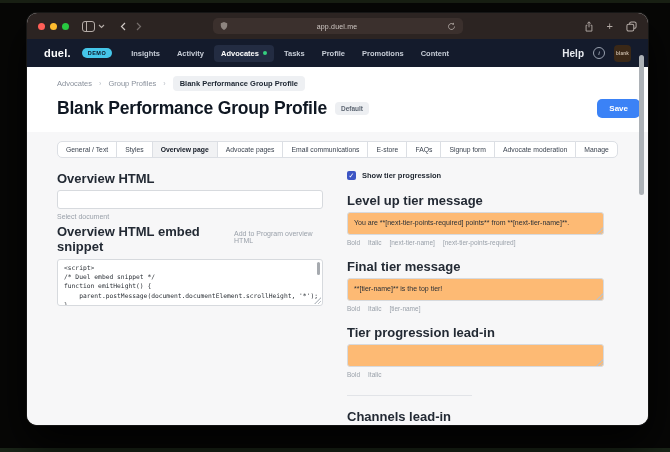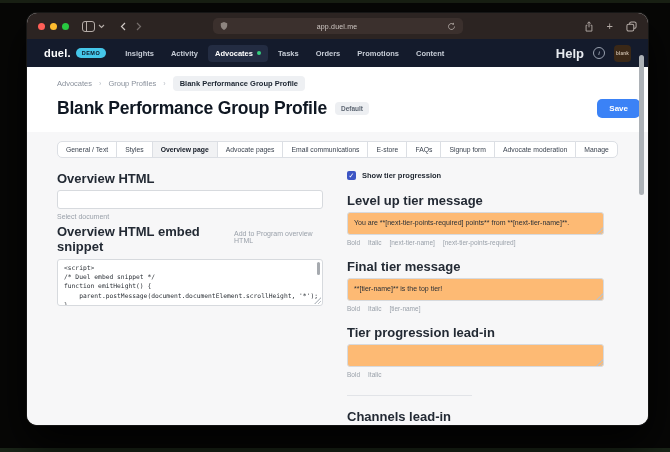--- a/index.html
+++ b/index.html
@@ -24,30 +24,30 @@
   .fwd{opacity:.45;}
   .url-pill{position:absolute;left:50%;top:5px;transform:translateX(-50%);width:250px;height:16px;
     background:#3b302d;border-radius:5px;display:flex;align-items:center;padding:0 7px;box-sizing:border-box;}
   .url-text{flex:1;text-align:center;font-size:7px;color:#cfc8c4;letter-spacing:.2px;}
   .chrome-right{margin-left:auto;display:flex;align-items:center;gap:13px;}
   .plus-glyph{font-size:11px;color:#b5aca7;line-height:10px;}
   .reload-glyph{font-size:9px;color:#a79e99;}
 
   
   .navbar{height:28px;background:#141b2c;display:flex;align-items:center;padding:0 17px;}
-  .logo{display:flex;align-items:center;gap:5px;}
+  .logo{display:flex;align-items:center;gap:11px;}
   .logo-text{font-size:11px;font-weight:800;color:#fff;letter-spacing:.2px;}
   .demo-pill{background:#45c6e9;color:#0c1526;font-size:5.5px;font-weight:800;padding:2px 6px;
     border-radius:8px;letter-spacing:.5px;}
   .nav-items{display:flex;align-items:center;gap:3px;margin-left:12px;}
   .nav-item{font-size:7.5px;font-weight:600;color:#c7cdd7;padding:4px 7px;border-radius:4px;white-space:nowrap;}
   .nav-item.active{background:#232c42;color:#fff;display:flex;align-items:center;gap:4px;}
   .green-dot{width:4px;height:4px;border-radius:50%;background:#35d07f;display:inline-block;}
   .nav-right{margin-left:auto;display:flex;align-items:center;gap:9px;}
-  .help-link{font-size:13px;font-weight:600;color:#e7eaef;}
+  .help-link{font-size:10px;font-weight:600;color:#e7eaef;}
   .info-circle{width:10px;height:10px;border:1px solid #98a0ae;border-radius:50%;color:#98a0ae;
     font-size:6px;display:flex;align-items:center;justify-content:center;font-style:italic;font-weight:700;}
   .avatar{width:17px;height:17px;background:#3a2817;border-radius:4px;color:#cdbfae;font-size:4.5px;
     font-weight:700;display:flex;align-items:center;justify-content:center;letter-spacing:.2px;}
 
   
   .page{height:358px;background:#f7f7f8;position:relative;}
   .page-header{background:#fff;padding:9px 8px 13px 30px;}
   .breadcrumb{display:flex;align-items:center;gap:7px;font-size:7.5px;color:#8a919c;}
   .sep{color:#b8bec6;font-size:7px;}
@@ -180,21 +180,21 @@
         <span class="demo-pill">DEMO</span>
       </div>
       <div class="nav-items">
         <span class="nav-item">Insights</span>
         <span class="nav-item">Activity</span>
         <span class="nav-item active">
           <span>Advocates</span>
           <span class="green-dot"></span>
         </span>
         <span class="nav-item">Tasks</span>
-        <span class="nav-item">Orders</span>
+        <span class="nav-item">Profile</span>
         <span class="nav-item">Promotions</span>
         <span class="nav-item">Content</span>
       </div>
       <div class="nav-right">
         <span class="help-link">Help</span>
         <span class="info-circle">i</span>
         <span class="avatar">blank</span>
       </div>
     </div>
 

